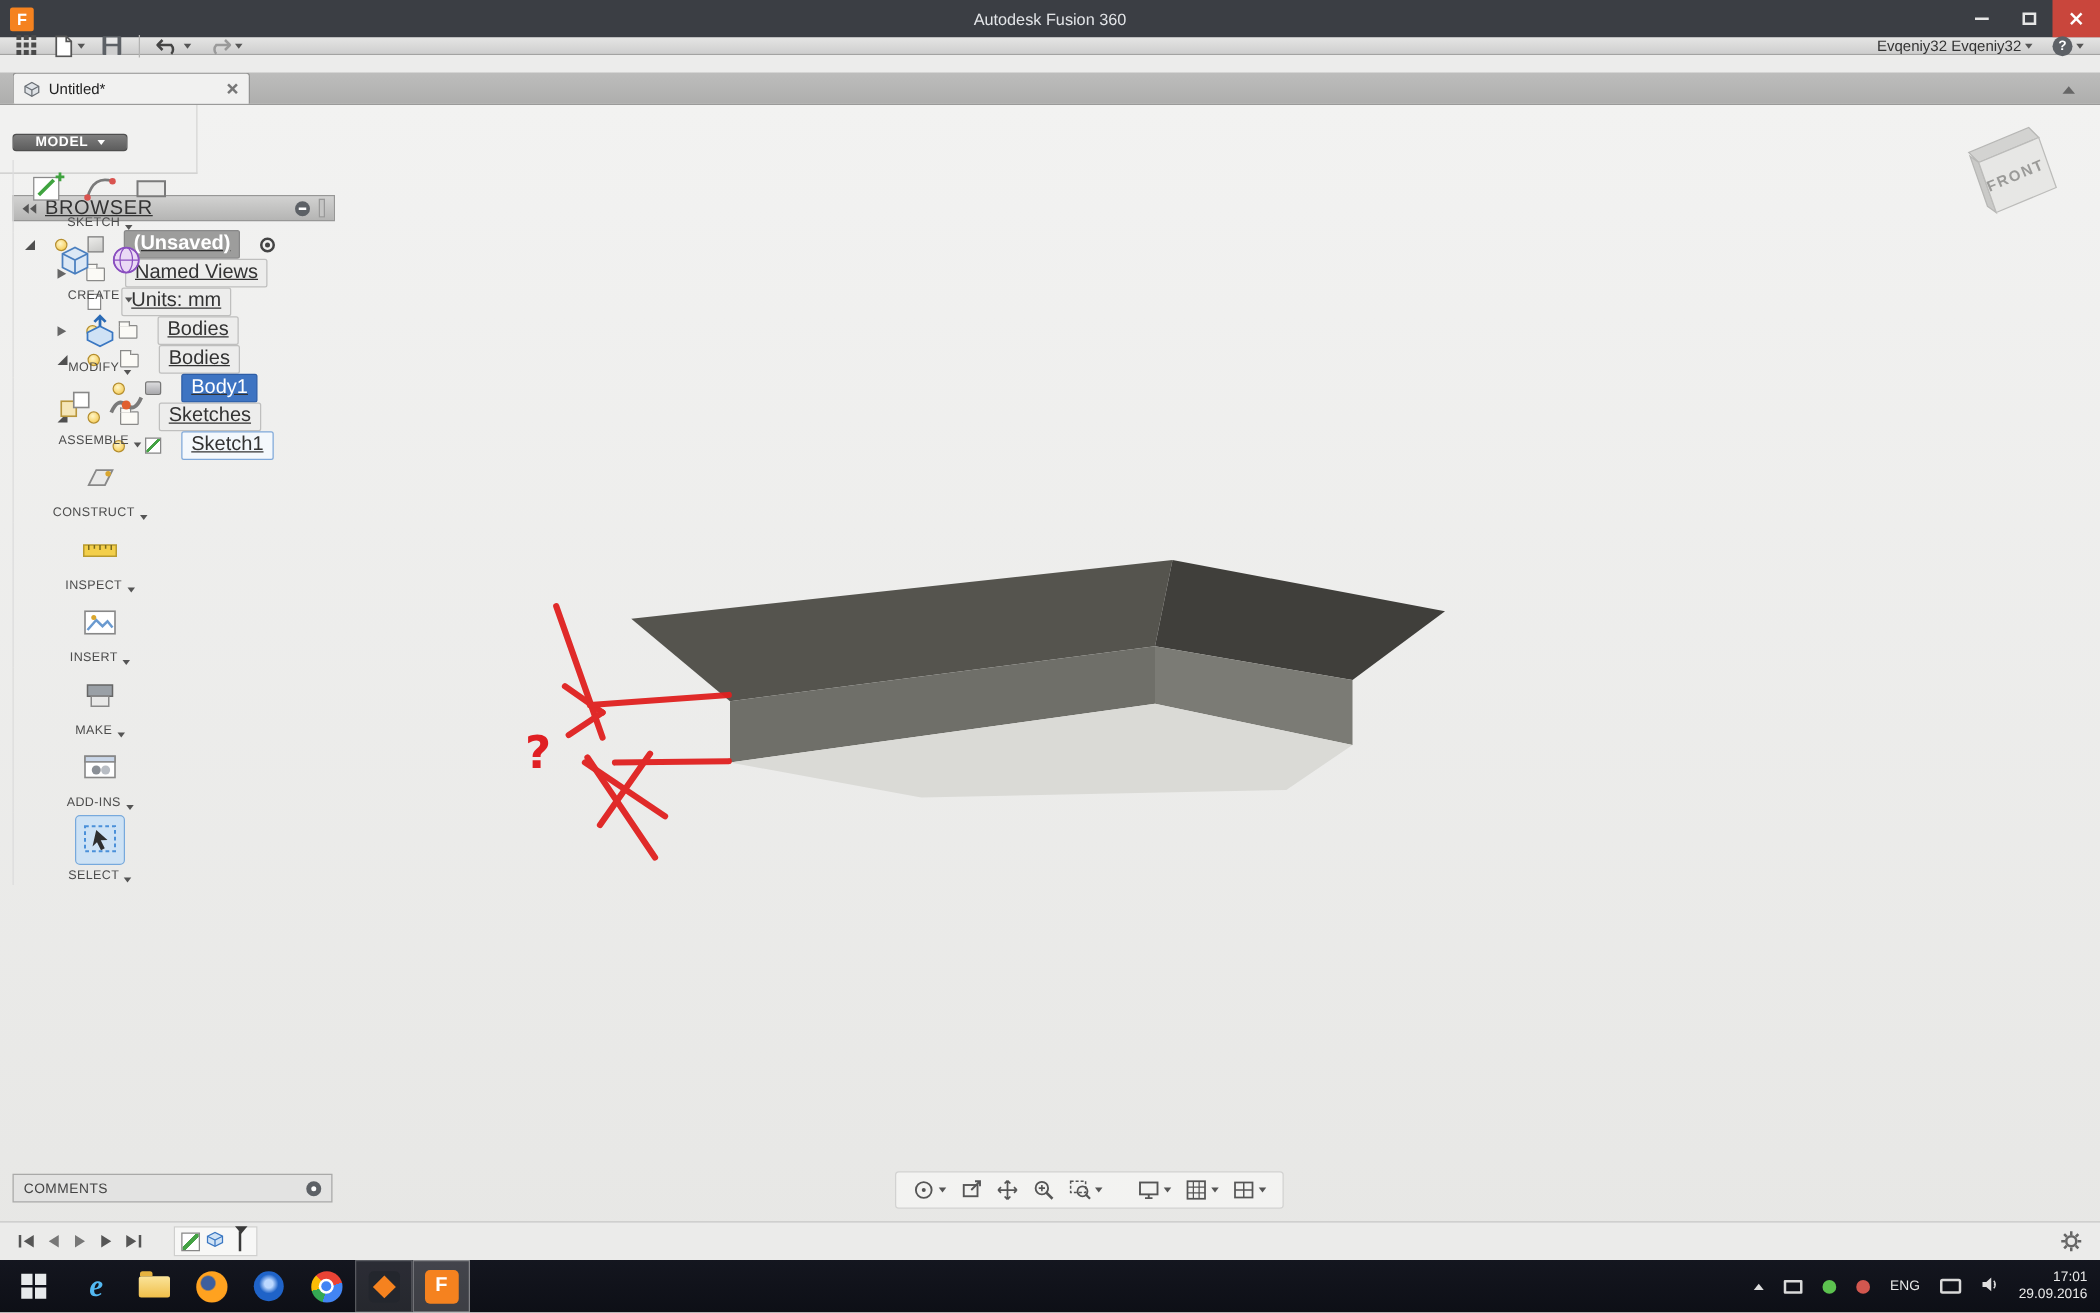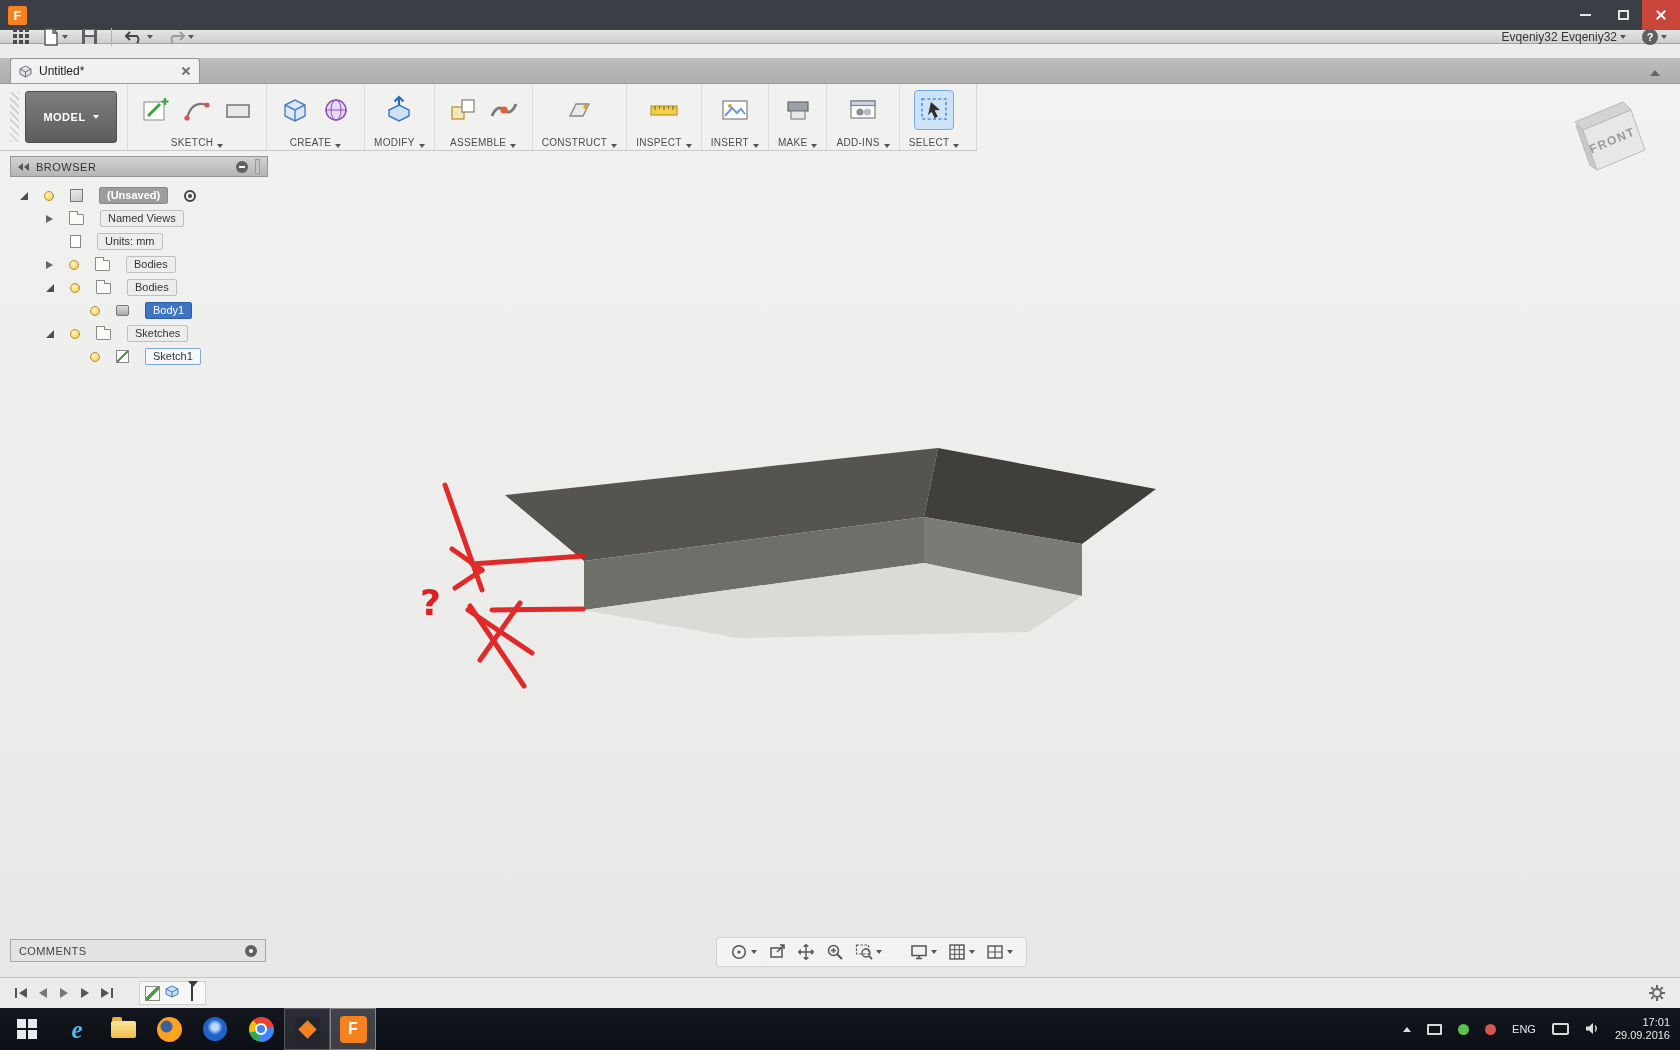--- a/index.html
+++ b/index.html
@@ -37,32 +37,32 @@
   .tab-close::before{transform:rotate(45deg);}.tab-close::after{transform:rotate(-45deg);}
   .tabbar-collapse{margin-left:auto;margin-right:14px;align-self:center;padding:4px 6px;}
 
   
   .canvas{position:absolute;top:84px;left:0;right:0;bottom:42px;background:linear-gradient(#f2f2f1,#e7e7e5);}
   .model-svg{position:absolute;left:0;top:0;}
   .q-annotation{position:absolute;left:420px;top:498px;font-size:36px;font-weight:bold;color:#e01f23;font-family:"DejaVu Sans",sans-serif;}
   .viewcube{position:absolute;left:1553px;top:8px;}
 
   
-  .ribbon{position:absolute;top:84px;left:0;height:67px;background:#f1f1f0;border-bottom:1px solid #c9c9c8;border-right:1px solid #d5d5d4;display:flex;align-items:stretch;padding:0 8px 0 10px;z-index:40;}
+  .ribbon{position:absolute;top:84px;left:0;height:55px;background:#f1f1f0;border-bottom:1px solid #c9c9c8;border-right:1px solid #d5d5d4;display:flex;align-items:stretch;padding:0 8px 0 10px;z-index:40;flex-direction:column;}
   .drag-hatch{width:9px;margin:8px 6px 8px 0;background:repeating-linear-gradient(45deg,#d2d2d1 0 2px,#f1f1f0 2px 5px);}
   .model-btn{width:92px;margin:7px 10px 7px 0;background:linear-gradient(#7e7e7e,#5d5d5d);border:1px solid #4e4e4e;border-radius:3px;color:#fff;font-size:11px;font-weight:bold;letter-spacing:.5px;display:flex;align-items:center;justify-content:center;gap:7px;}
   .group{display:flex;flex-direction:column;align-items:center;padding:3px 9px 2px;border-left:1px solid #dcdcdb;}
   .group:first-of-type{border-left:none;}
   .group-icons{flex:1;display:flex;align-items:center;gap:3px;}
   .tool{width:38px;height:38px;display:flex;align-items:center;justify-content:center;border-radius:3px;}
   .tool.highlight{background:#cde2f5;outline:1px solid #76a9dd;}
   .group-label{height:15px;font-size:10px;color:#4c4c4c;display:flex;align-items:flex-end;gap:4px;letter-spacing:.3px;}
 
   
-  .browser-panel{position:absolute;left:10px;top:156px;width:258px;z-index:30;font-size:11px;color:#333;}
+  .browser-panel{position:absolute;left:10px;top:156px;width:258px;z-index:30;font-size:16px;color:#333;text-decoration:underline;}
   .browser-header{height:21px;background:linear-gradient(#d2d2d1,#b5b5b4);border:1px solid #979796;display:flex;align-items:center;gap:7px;padding:0 7px;letter-spacing:.5px;}
   .collapse-arrows{display:flex;gap:1px;}
   .collapse-arrows i{width:0;height:0;border-top:4px solid transparent;border-bottom:4px solid transparent;border-right:5px solid #555;}
   .minus-circle{margin-left:auto;width:12px;height:12px;border-radius:50%;background:#5d6166;position:relative;}
   .minus-circle::after{content:"";position:absolute;left:3px;top:5px;width:6px;height:2px;background:#fff;}
   .panel-grip{width:5px;height:15px;background:#c5c5c4;border:1px solid #999;}
   .tree{padding-top:7px;}
   .trow{height:23px;display:flex;align-items:center;gap:16px;}
   .d0{padding-left:10px;}.d1{padding-left:36px;}.d2{padding-left:80px;}
   .exp-open{width:0;height:0;border-bottom:8px solid #4f4f4f;border-left:8px solid transparent;}
@@ -157,20 +157,21 @@
   <svg class="viewcube" width="130" height="110" viewBox="0 0 130 110">
     <polygon points="30,38 78,18 70,10 22,30" fill="#d3d3d1" stroke="#b7b7b5"></polygon>
     <polygon points="30,38 44,78 37,73 23,33" fill="#c9c9c7" stroke="#b7b7b5"></polygon>
     <polygon points="30,38 78,18 92,58 44,78" fill="#e7e7e5" stroke="#bcbcba"></polygon>
     <text x="61" y="52" transform="rotate(-23 61 52)" text-anchor="middle" font-size="12" font-weight="bold" letter-spacing="1.5" fill="#9a9a98">FRONT</text>
   </svg>
 </div>
 
 <div class="titlebar">
   <div class="app-logo">F</div>
+  <div class="tb-title">Autodesk Fusion 360</div>
   <div class="win-controls">
     <div class="win-btn">
         <span class="glyph-min"></span>
       </div>
     <div class="win-btn">
         <span class="glyph-max"></span>
       </div>
     <div class="win-btn close">
         <span class="glyph-x"></span>
       </div>

